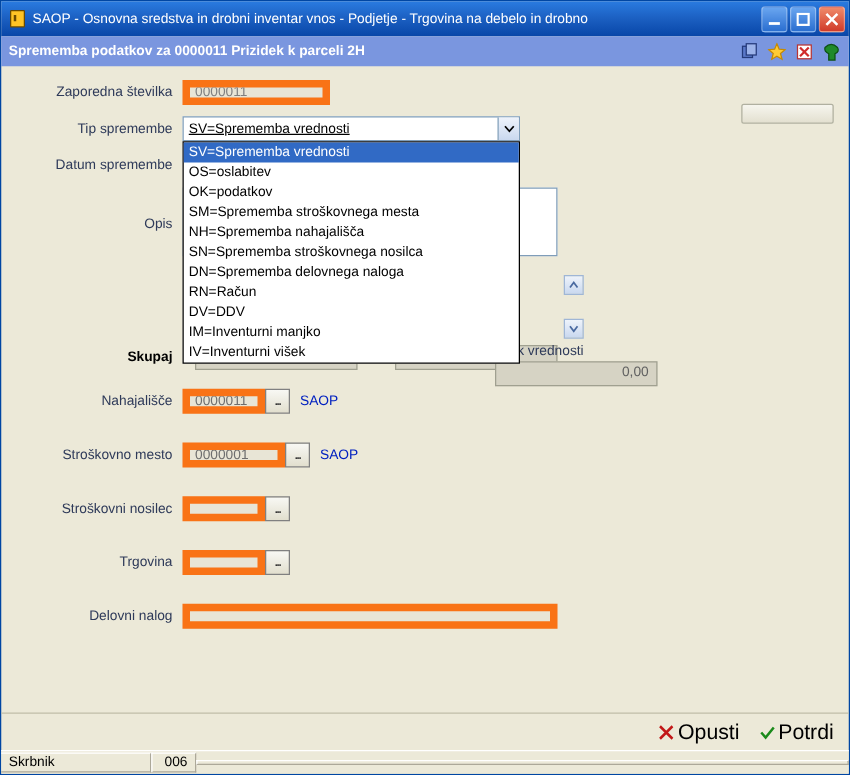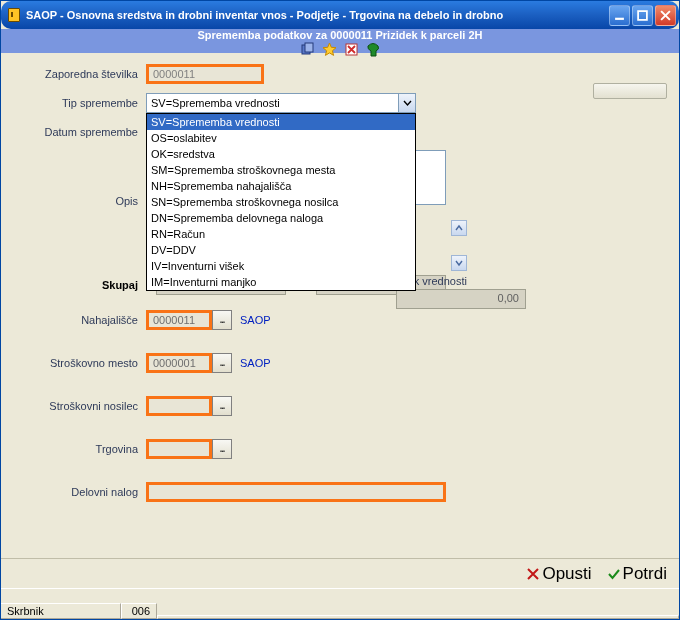--- a/index.html
+++ b/index.html
@@ -1,54 +1,54 @@
 <!DOCTYPE html>
 <html><head>
 <meta charset="utf-8">
 <style>
   * { box-sizing: border-box; margin: 0; padding: 0; }
   body { font-family: Tahoma, Arial, sans-serif; font-size: 11px; background: #fff; width: 680px; height: 620px; overflow: hidden; }
   .window { width: 680px; height: 620px; border: 1px solid #0046a3; background: #ece9d8; display: flex; flex-direction: column; }
-  .titlebar { height: 28px; background: linear-gradient(to bottom, #2a7be0 0%, #1b5fc1 50%, #0846a8 100%); display: flex; align-items: center; padding: 0 3px 0 5px; color: #fff; font-weight: bold; font-size: 11px; border-radius: 10px; }
+  .titlebar { height: 28px; background: linear-gradient(to bottom, #2a7be0 0%, #1b5fc1 50%, #0846a8 100%); display: flex; align-items: center; padding: 0 3px 0 5px; color: #fff; font-weight: normal; font-size: 11px; }
   .titlebar .appicon { width: 16px; height: 16px; margin-right: 4px; display: flex; align-items: center; justify-content: center; }
   .titlebar .appicon .chip { width: 12px; height: 14px; background: #ffc425; border: 1px solid #6b4a00; border-radius: 1px; position: relative; }
   .titlebar .appicon .chip::before { content:""; position:absolute; left:2px; top:3px; width:2px; height:5px; background:#6b4a00; }
   .titlebar .title-text { flex: 1; white-space: nowrap; overflow: hidden; }
   .winbtns { display: flex; gap: 2px; }
   .winbtn { width: 21px; height: 21px; border: 1px solid #ffffff55; border-radius: 3px; display: flex; align-items: center; justify-content: center; font-weight: bold; color: #fff; background: linear-gradient(to bottom,#6aa6f0,#2a6ed0); cursor: pointer; }
   .winbtn.close { background: linear-gradient(to bottom,#f08b6a,#d03a2a); }
   .winbtn svg { width: 11px; height: 11px; }
-  .toolbar { height: 24px; background: #7a96df; color: #fff; display: flex; align-items: center; padding: 0 6px; font-weight: bold; font-size: 11px; flex-direction: column; }
+  .toolbar { height: 24px; background: #7a96df; color: #fff; display: flex; align-items: center; padding: 0 6px; font-weight: bold; font-size: 11px; }
   .toolbar .tb-title { flex: 1; }
   .toolbar .tb-icons { display: flex; gap: 6px; align-items: center; }
   .tb-ico { width: 16px; height: 16px; display: flex; align-items: center; justify-content: center; cursor: pointer; }
   .content { flex: 1; position: relative; padding: 10px 12px 0 7px; }
   .row { display: flex; align-items: center; margin-bottom: 7px; min-height: 22px; }
   .row .lbl { width: 138px; text-align: right; padding-right: 8px; color: #2e3a59; font-size: 11px; }
   .row .lbl.bold { font-weight: bold; color: #000; }
-  .field { height: 20px; border: 3px solid #f97316; background: #fff; padding: 1px 4px; font-size: 11px; color: #000; }
+  .field { height: 20px; border: 6px solid #f97316; background: #fff; padding: 1px 4px; font-size: 11px; color: #000; }
   .field.readonly { background: #e8e5d6; color: #808080; }
   .field.disabled { background: #e8e5d6; color: #6e6e6e; }
   .numcell { background:#d6d3c4; border:1px solid #a0a090; height:20px; text-align:right; padding:2px 6px; color:#606060; font-size:11px; }
-  .select-wrap { position: relative; display: inline-block; }
+  .select-wrap { position: relative; display: inline-block; text-decoration: underline; }
   .select-box { width: 270px; height: 20px; border: 1px solid #7f9db9; background: #fff; display: flex; align-items: center; padding-left: 4px; font-size: 11px; cursor: pointer; }
   .select-box .arrow { margin-left: auto; width: 17px; height: 18px; border-left: 1px solid #7f9db9; background: linear-gradient(#eef3fb,#c9d8ef); display:flex; align-items:center; justify-content:center; }
   .dropdown { position:absolute; top:20px; left:0; width:270px; background:#fff; border:1px solid #000; z-index:50; }
   .dropdown .opt { padding:1px 4px; font-size:11px; line-height:14px; color:#000; cursor:pointer; white-space:nowrap; }
   .dropdown .opt.sel { background:#316ac5; color:#fff; }
   .boxbtn { width:20px; height:20px; border:1px solid #808080; background:linear-gradient(#f8f8f4,#e2dfce); display:flex; align-items:center; justify-content:center; cursor:pointer; font-size:9px; letter-spacing:-1px; font-weight:bold; color:#333; }
   .bluelink { color:#0020c0; font-size:11px; margin-left:8px; }
   .btn3d { display:inline-block; border:1px solid #b0b0a0; background:linear-gradient(#f6f5ee,#e3e0d0); border-radius:2px; width:74px; height:16px; }
   .textarea-wrap { position:relative; }
   .txa { width:300px; height:60px; border:1px solid #7f9db9; background:#fff; resize:none; font-family:inherit; font-size:11px; padding:2px 18px 2px 4px; }
   .scroll-btn { position:absolute; right:2px; width:16px; height:16px; background:linear-gradient(#eef3fb,#c9d8ef); border:1px solid #9fb6d6; display:flex; align-items:center; justify-content:center; cursor:pointer; }
   .scroll-up { top:2px; } .scroll-down { bottom:2px; }
   .footer-bar { display:flex; align-items:center; justify-content:flex-end; height:30px; border-top:1px solid #c0bda8; padding-right:12px; gap:16px; }
   .fbtn { display:flex; align-items:center; gap:3px; font-size:17px; color:#000; cursor:pointer; }
-  .statusbar { height:31px; background:#ece9d8; display:flex; align-items:flex-end; border-top:1px solid #fff; }
+  .statusbar { height:19px; background:#ece9d8; display:flex; align-items:center; border-top:1px solid #fff; }
   .status-cell { border:1px solid #aca899; border-top-color:#fff; border-left-color:#fff; padding:1px 6px; font-size:11px; display:flex; align-items:center; }
   .status-cell.c1 { width:120px; border-left:none; }
   .status-cell.c2 { width:36px; text-align:right; justify-content:flex-end; }
   .status-cell.c3 { flex:1; }
   .below-dropdown { position:absolute; left:395px; top:222px; font-size:11px; color:#2e3a59; }
   .below-dropdown .numcell { width:130px; margin-top:2px; }
 </style>
 </head>
 <body>
 
@@ -120,40 +120,40 @@
           <span>SV=Sprememba vrednosti</span>
           <span class="arrow">
               <svg width="9" height="9">
                 <path d="M1 2 L4.5 6 L8 2" fill="none" stroke="#000" stroke-width="1.4"></path>
               </svg>
             </span>
         </div>
         <div class="dropdown" id="dropdown-list">
             <div class="opt sel">SV=Sprememba vrednosti</div>
             <div class="opt">OS=oslabitev</div>
-            <div class="opt">OK=sredstva</div>
+            <div class="opt">OK=podatkov</div>
             <div class="opt">SM=Sprememba stroškovnega mesta</div>
             <div class="opt">NH=Sprememba nahajališča</div>
             <div class="opt">SN=Sprememba stroškovnega nosilca</div>
             <div class="opt">DN=Sprememba delovnega naloga</div>
             <div class="opt">RN=Račun</div>
             <div class="opt">DV=DDV</div>
+            <div class="opt">IM=Inventurni manjko</div>
             <div class="opt">IV=Inventurni višek</div>
-            <div class="opt">IM=Inventurni manjko</div>
           </div>
       </div>
       <span style="margin-left:auto"></span>
       <span class="btn3d" style="position:absolute; right:12px; top:30px;"></span>
     </div>
 
     <div class="row">
       <div class="lbl">Datum spremembe</div>
     </div>
 
-    <div class="row" style="align-items:flex-end;">
+    <div class="row" style="align-items:center;">
       <div class="lbl">Opis</div>
       <div class="textarea-wrap" style="margin-left:0;">
         <textarea class="txa" style="width: 300px; height: 55px; position: relative; z-index: 1;"></textarea>
       </div>
     </div>
 
     <div class="below-dropdown">
       <div>ovek vrednosti</div>
       <div class="numcell">0,00</div>
     </div>
@@ -174,21 +174,21 @@
       <div class="lbl">Nahajališče</div>
       <input class="field disabled" style="width: 66px;" value="0000011">
       <span class="boxbtn">...</span>
       <span class="bluelink">SAOP</span>
     </div>
 
     <div style="height:14px"></div>
 
     <div class="row">
       <div class="lbl">Stroškovno mesto</div>
-      <input class="field disabled" style="width: 66px;" value="0000001">
+      <input class="field disabled" style="width: 82px;" value="0000001">
       <span class="boxbtn">...</span>
       <span class="bluelink">SAOP</span>
     </div>
 
     <div style="height:14px"></div>
 
     <div class="row">
       <div class="lbl">Stroškovni nosilec</div>
       <input class="field" style="width: 66px; background: rgb(232, 229, 214);">
       <span class="boxbtn">...</span>

